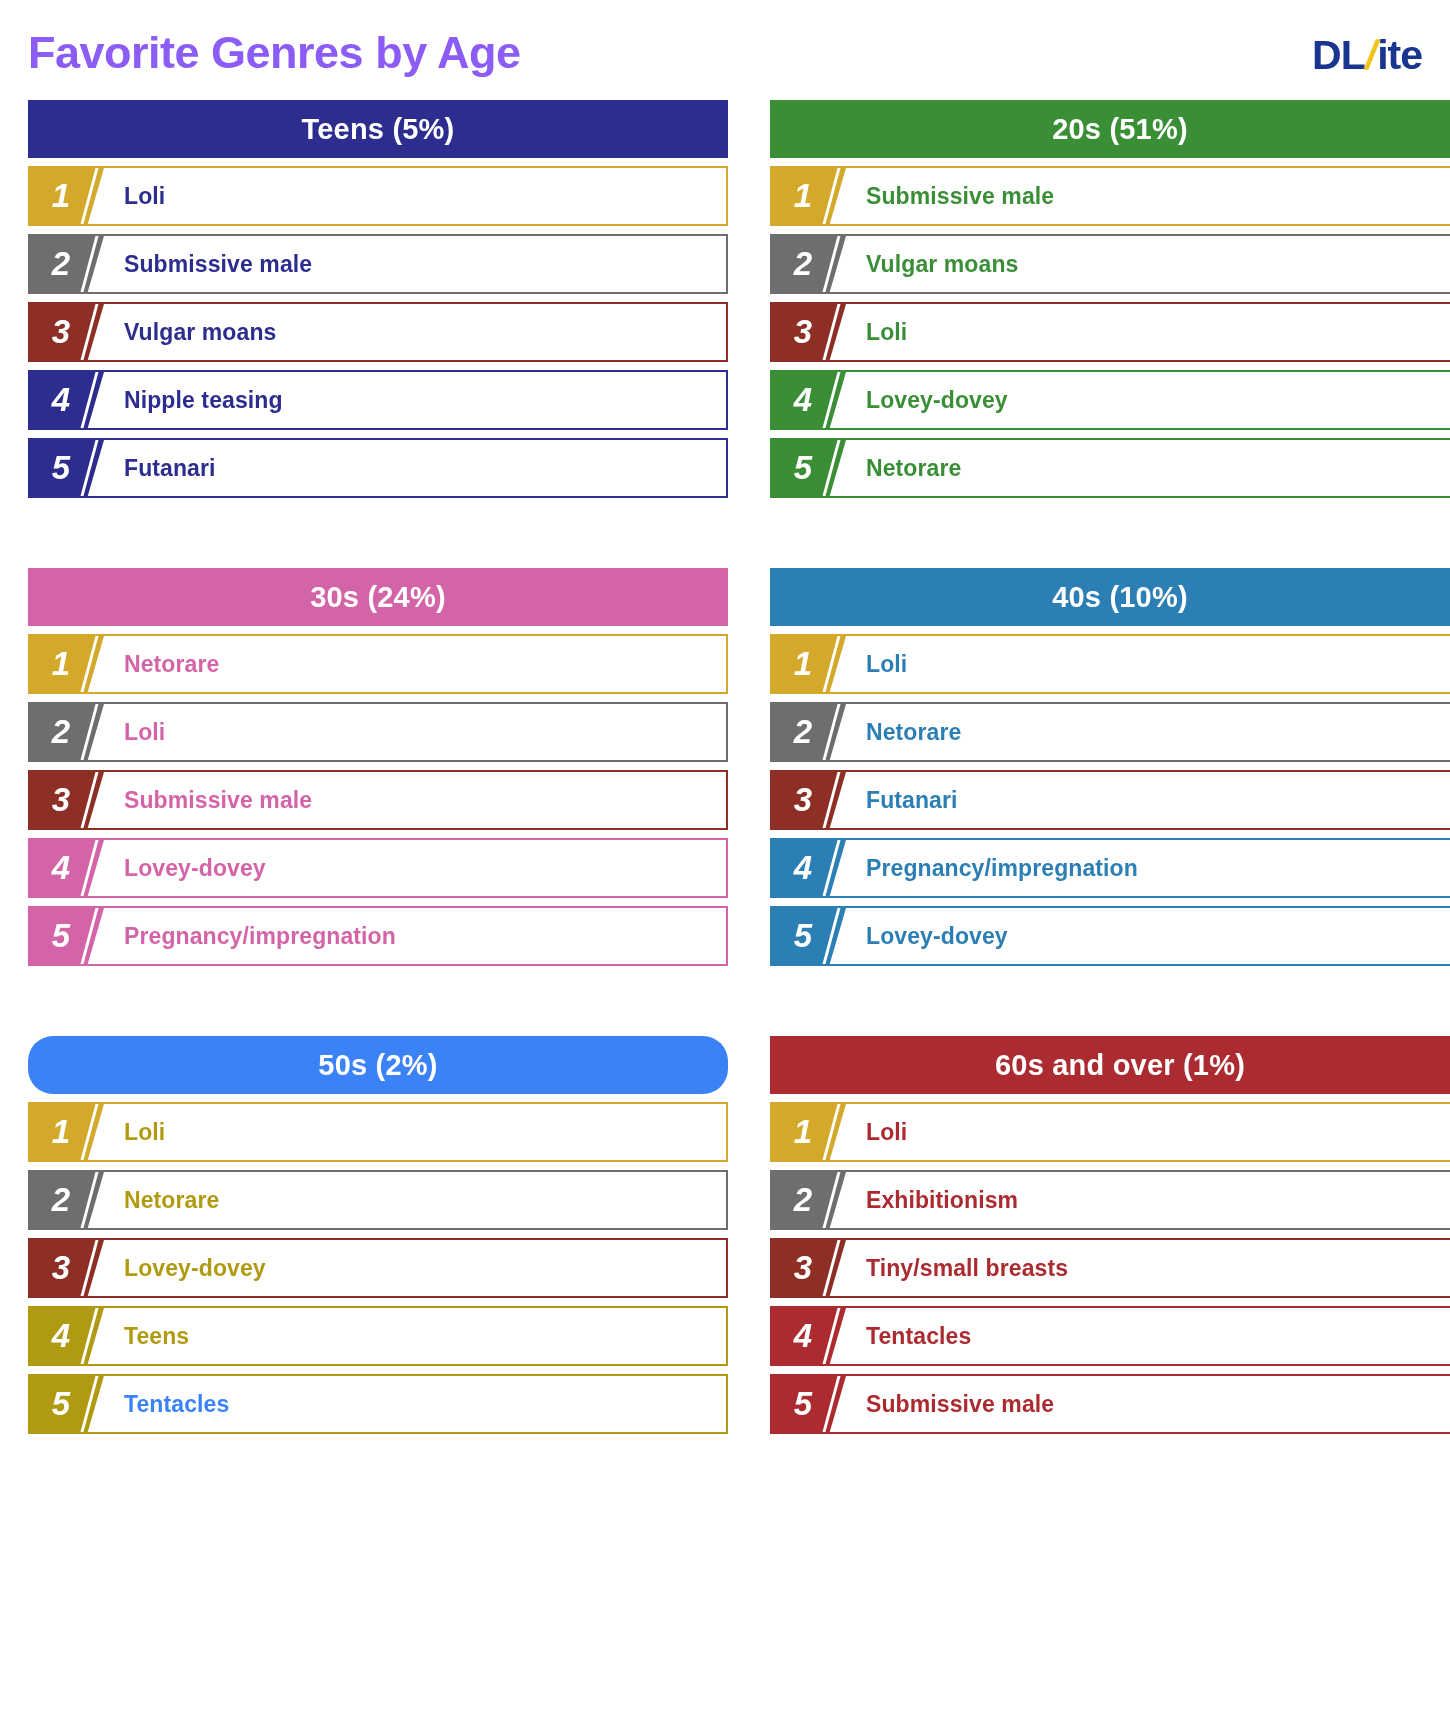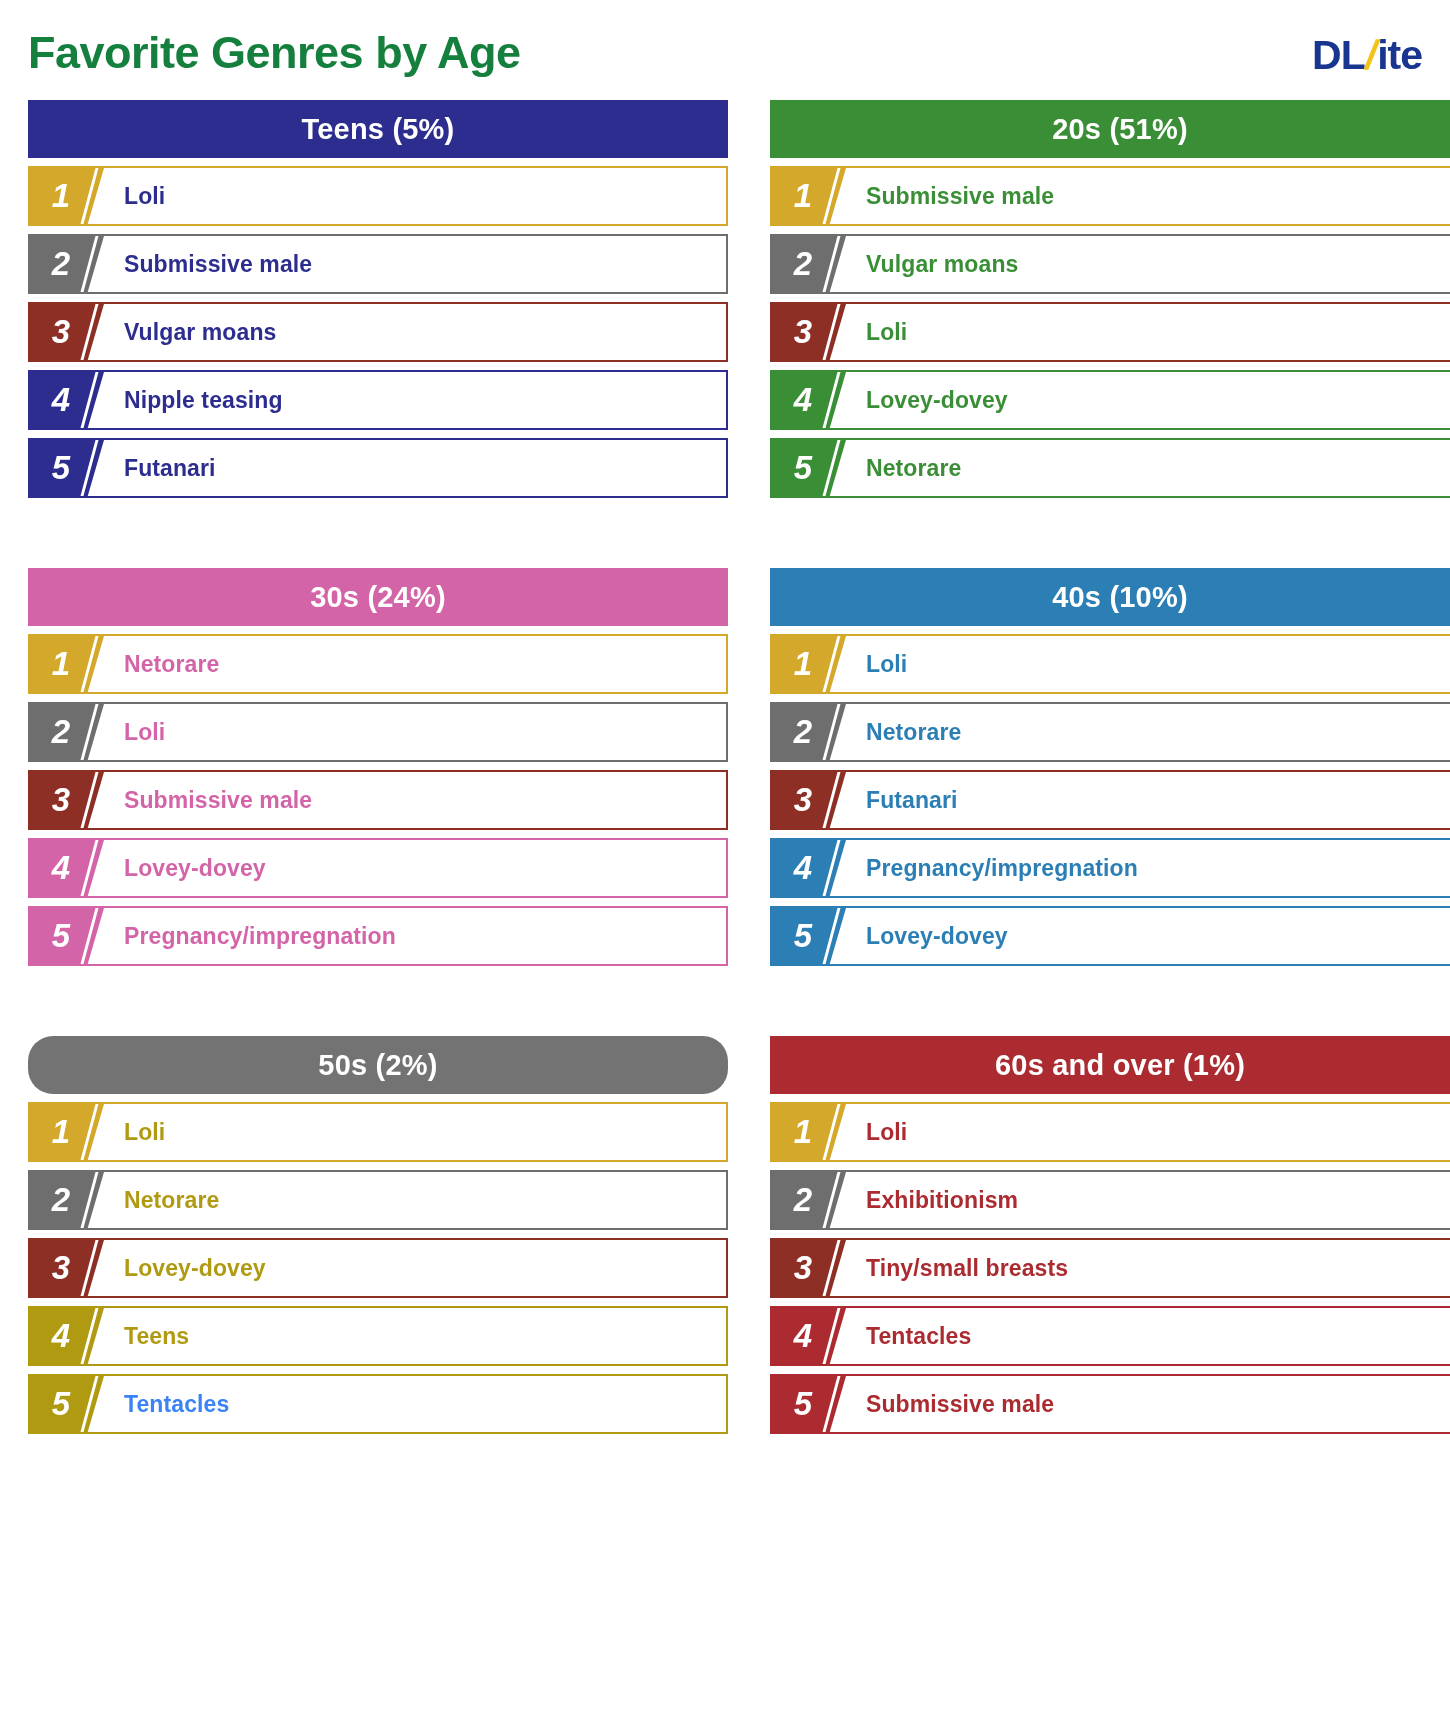--- a/index.html
+++ b/index.html
@@ -25,21 +25,21 @@
   
   .header {
     display: flex;
     align-items: flex-start;
     justify-content: space-between;
     height: 78px;
   }
   .page-title {
     font-size: 45px;
     font-weight: bold;
-    color: #15803d;
+    color: #8b5cf6;
     letter-spacing: -0.5px;
     line-height: 1.1;
     margin: 6px 8px 0 0;
   }
   .logo {
     font-size: 41px;
     font-weight: bold;
     color: #18358f;
     letter-spacing: -1px;
     margin-top: 10px;
@@ -253,21 +253,21 @@
             <div class="label" style="color: rgb(43, 127, 180);">Pregnancy/impregnation</div>
           </div>
           <div class="row" style="border-color: rgb(43, 127, 180);">
             <div class="rank" style="background: rgb(43, 127, 180);">5</div>
             <div class="rank-slant"></div>
             <div class="label" style="color: rgb(43, 127, 180);">Lovey-dovey</div>
           </div>
         </div>
       </div>
       <div class="panel">
-        <div class="panel-header" style="background: #737373; border-radius: 25px;">50s (2%)</div>
+        <div class="panel-header" style="background: #3b82f6; border-radius: 25px;">50s (2%)</div>
         <div class="rows">
           <div class="row" style="border-color: rgb(212, 168, 42);">
             <div class="rank r1">1</div>
             <div class="rank-slant"></div>
             <div class="label" style="color: rgb(176, 154, 17);">Loli</div>
           </div>
           <div class="row" style="border-color: rgb(110, 110, 110);">
             <div class="rank r2">2</div>
             <div class="rank-slant"></div>
             <div class="label" style="color: rgb(176, 154, 17);">Netorare</div>

